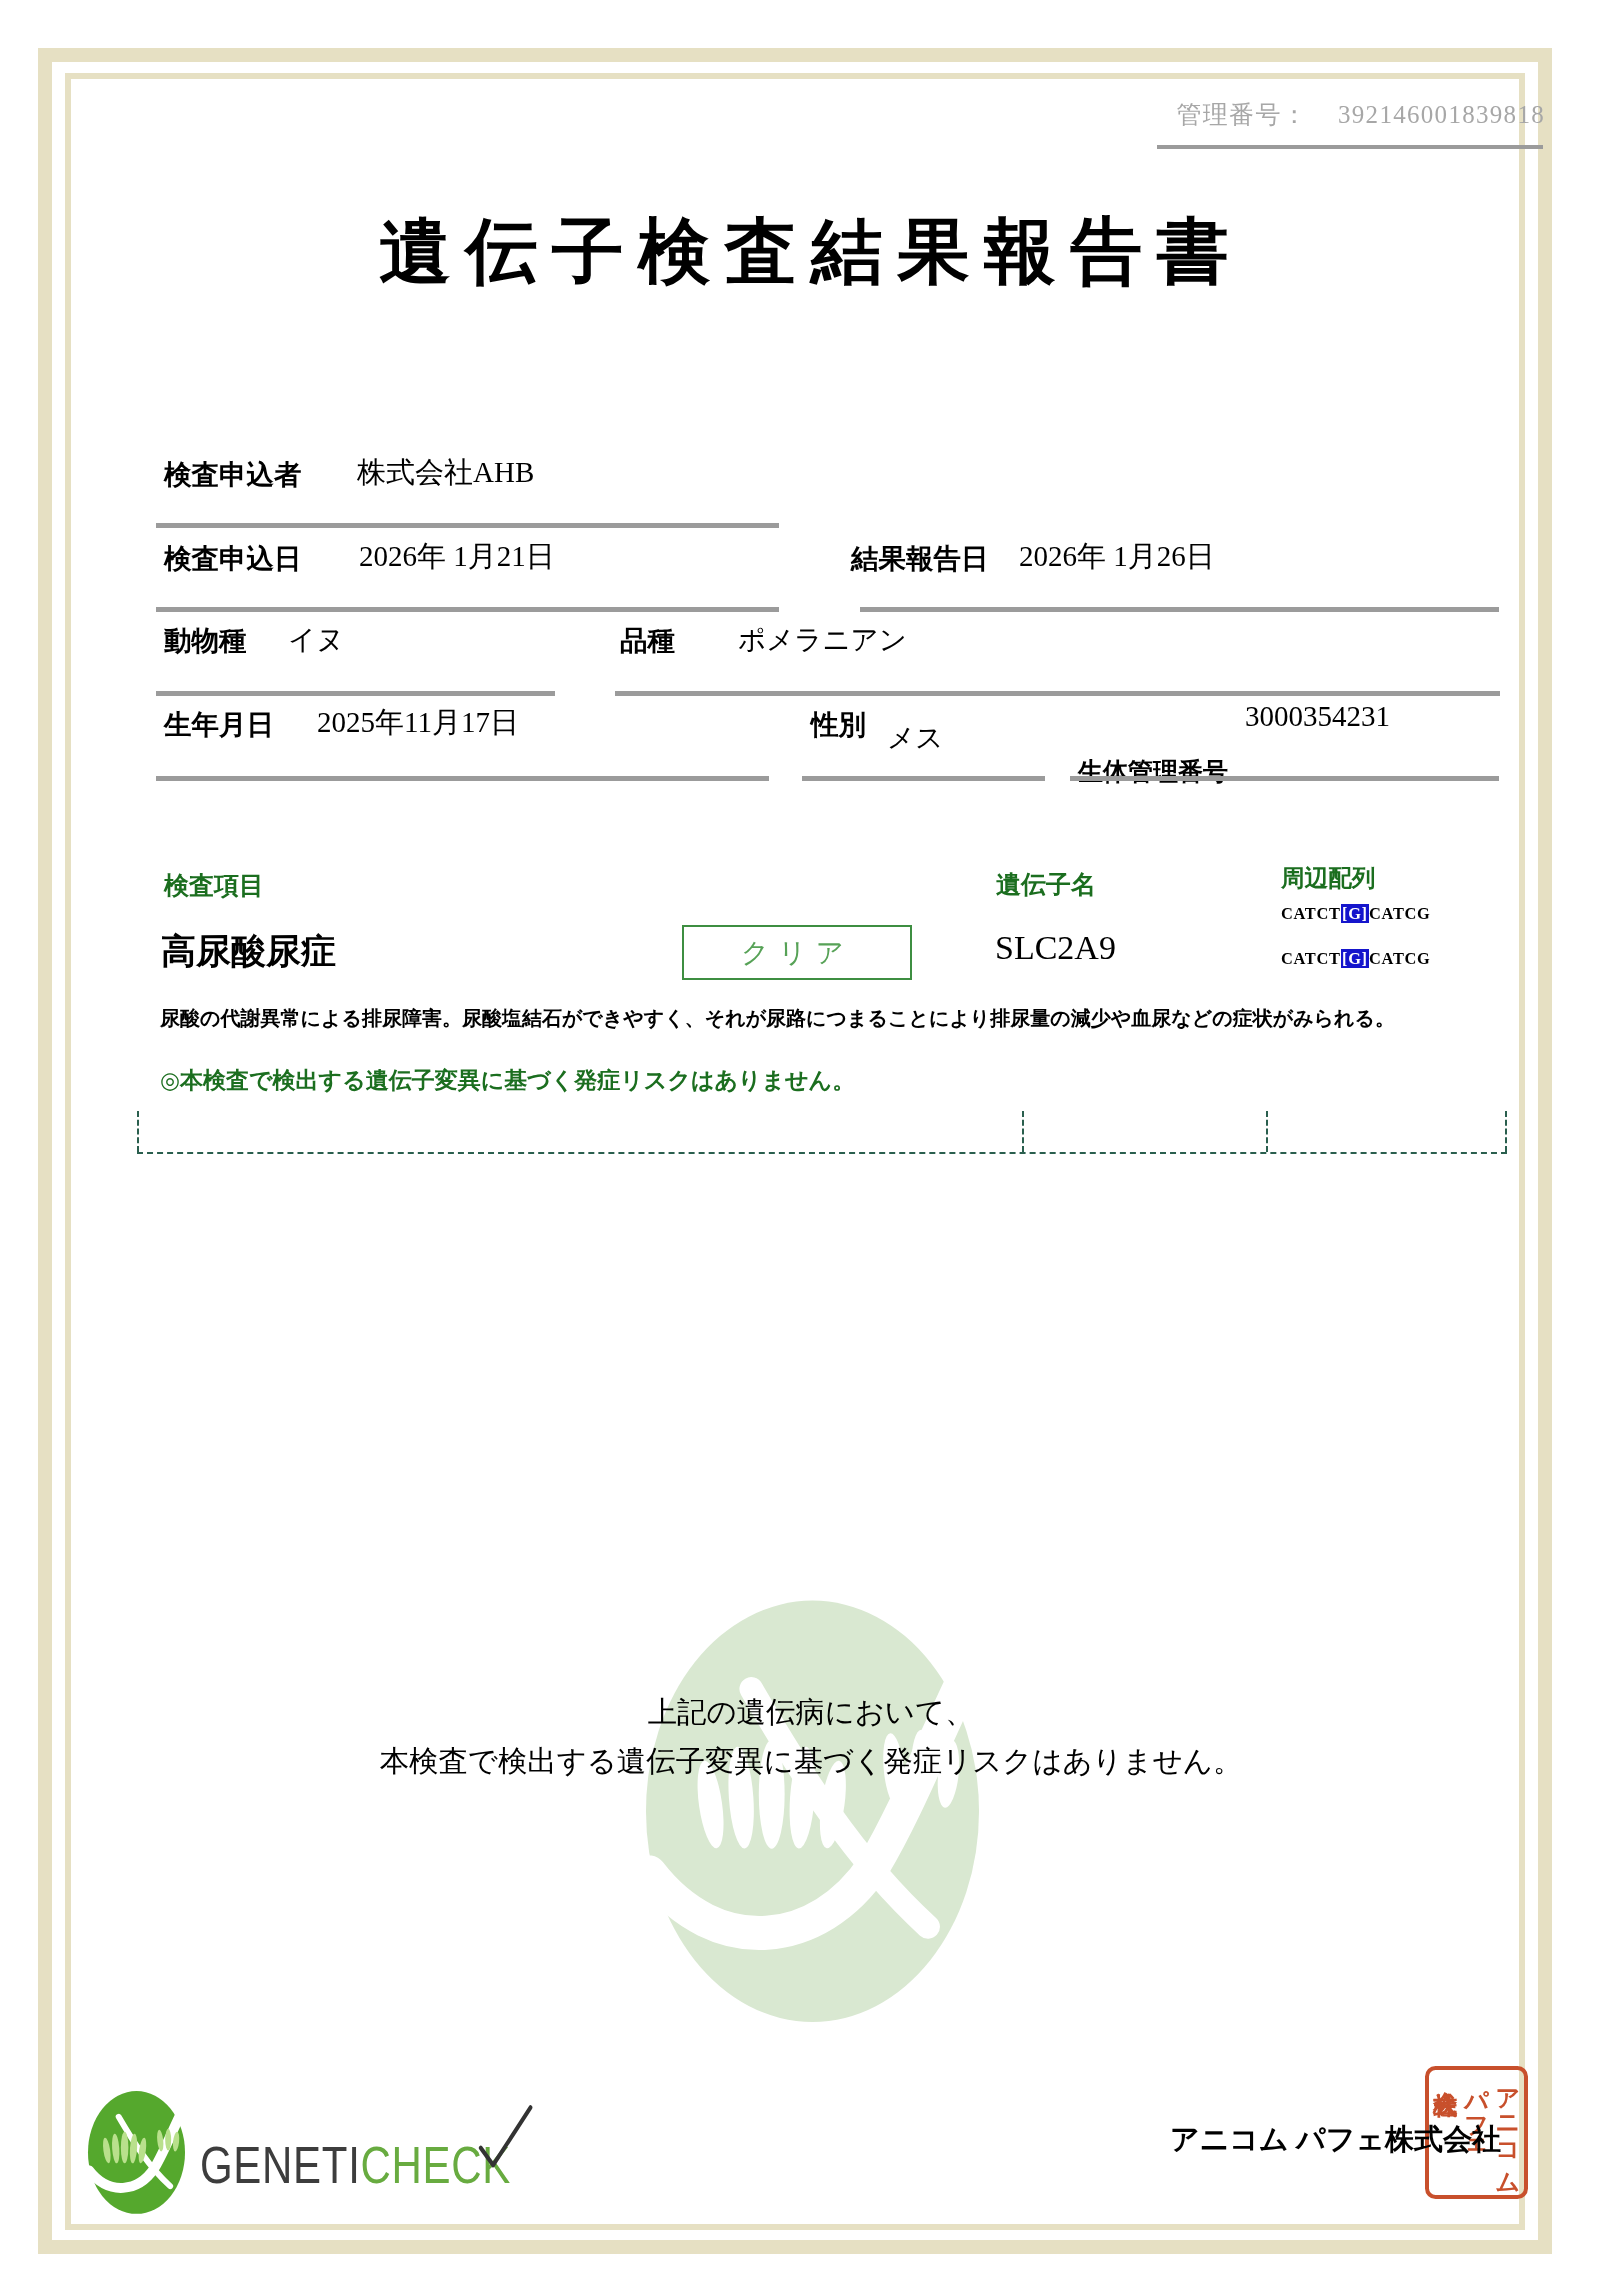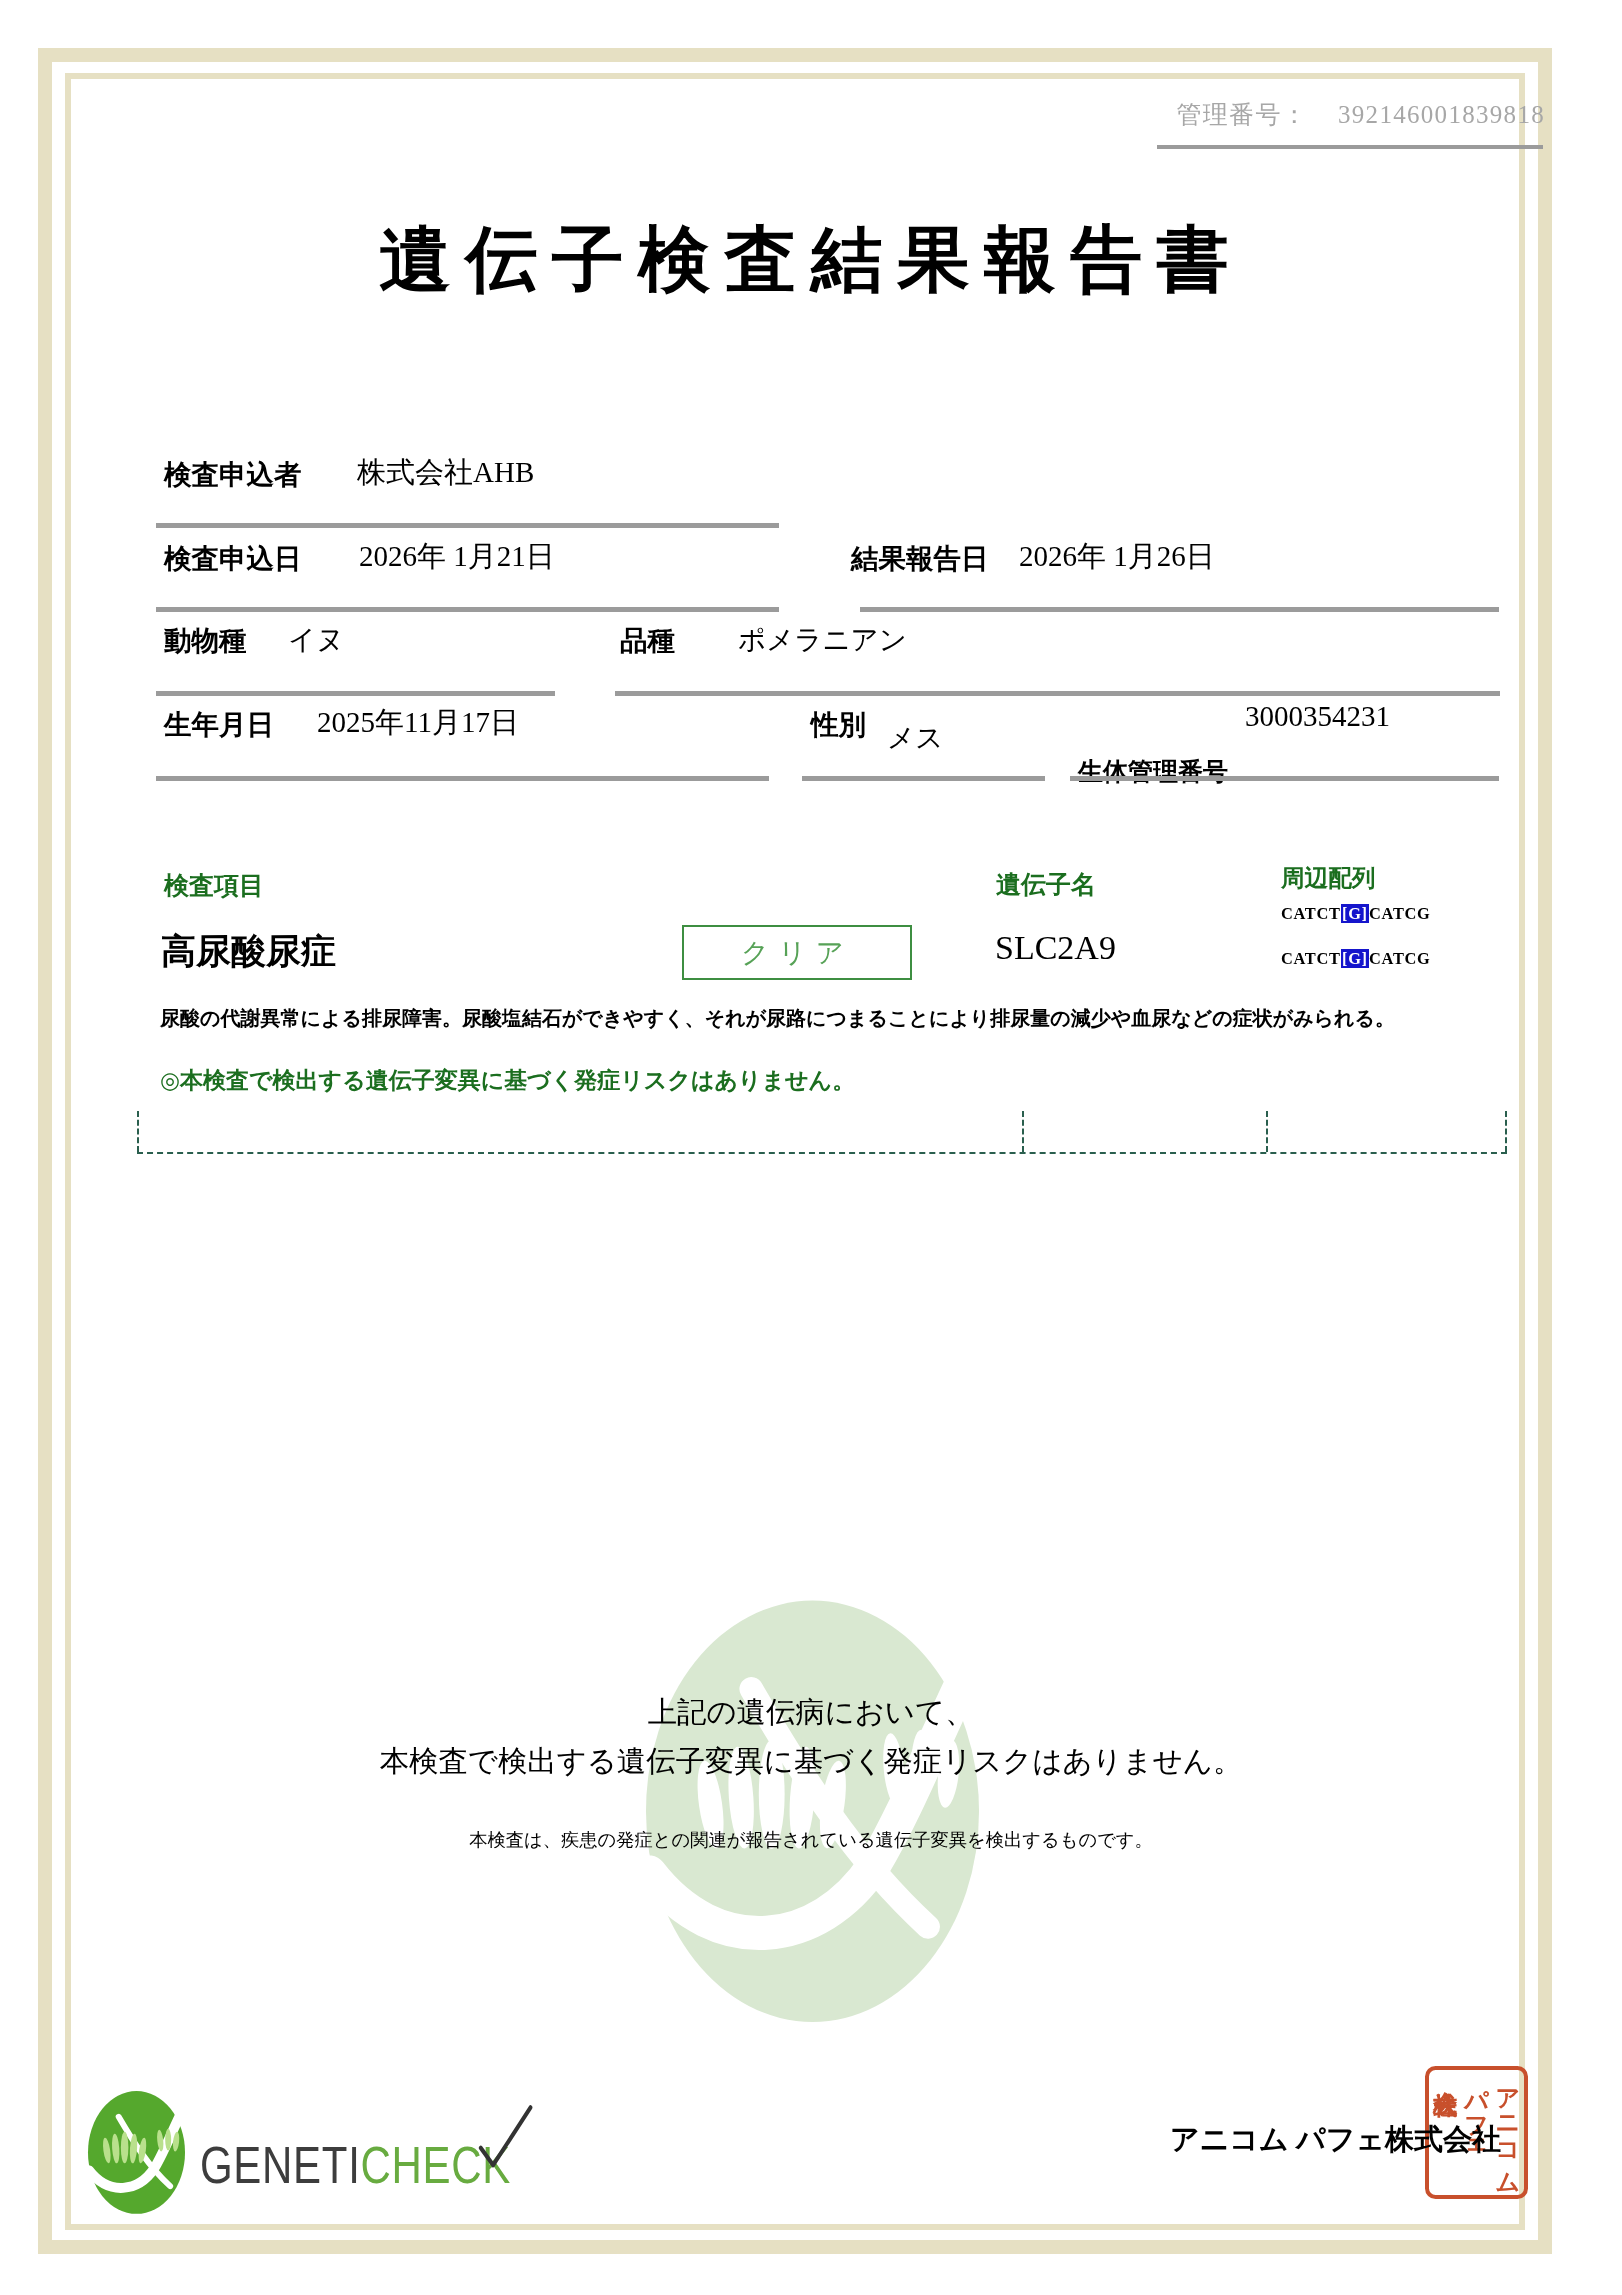--- a/index.html
+++ b/index.html
@@ -12,21 +12,21 @@
   
   .frame-outer { position:absolute; top:48px; bottom:41px; left:38px; right:38px; border:14.4px solid #e6e0c3; }
   .frame-inner { position:absolute; top:73px; bottom:65px; left:65px; right:65px; border:6.5px solid #e6e0c3; }
 
   
   .mgmt { left:982px; top:98px; width:563px; text-align:right; font-size:25px; color:#a7a7a7; letter-spacing:1.3px; }
   .mgmt .num { margin-left:30px; }
   .mgmt-line { left:1157px; top:145px; width:386px; height:3.9px; background:#9b9b9b; }
 
   
-  .title { left:0; top:204px; width:1622px; text-align:center; font-size:72px; font-weight:bold; letter-spacing:14.4px; color:#000;margin-top:8px; }
+  .title { left:0; top:204px; width:1622px; text-align:center; font-size:72px; font-weight:bold; letter-spacing:14.4px; color:#000; }
 
   
   .flabel { font-size:27.5px; font-weight:bold; color:#000; white-space:nowrap; }
   .fvalue { font-size:29px; color:#000; white-space:nowrap; }
   .uline  { position:absolute; height:4.6px; background:#9b9b9b; }
 
   
   .green-h { color:#1b6e1f; font-weight:bold; white-space:nowrap; }
   .status-box { left:682px; top:925px; width:230px; height:55px; border:2.6px solid #3e8e41; text-align:center; line-height:51px;
                 font-size:27.5px; letter-spacing:9.2px; color:#57a257; }
@@ -144,21 +144,20 @@
   <div class="abs risk">◎本検査で検出する遺伝子変異に基づく発症リスクはありません。</div>
 
   <div class="vdash" style="left:137px;"></div>
   <div class="vdash" style="left:1022px;"></div>
   <div class="vdash" style="left:1266px;"></div>
   <div class="vdash" style="left:1505px;"></div>
   <div class="hdash"></div>
 
   <div class="abs sans sum1">上記の遺伝病において、</div>
   <div class="abs sans sum2">本検査で検出する遺伝子変異に基づく発症リスクはありません。</div>
-  <div class="abs sans note" style="top:1827px;">本検査は、疾患の発症との関連が報告されている遺伝子変異を検出するものです。</div>
 
   <svg class="abs logo-small" viewBox="0 0 100 128" overflow="visible" aria-hidden="true">
     <ellipse class="egg" cx="50" cy="66" rx="49" ry="62"></ellipse>
     <path class="swoosh" d="M2 84 C 22 110 52 106 68 82 C 80 62 90 34 104 8" fill="none" stroke-width="10" stroke-linecap="round"></path>
     <path class="swoosh" d="M32 30 C 46 54 62 80 84 100" fill="none" stroke-width="6" stroke-linecap="round"></path>
     <g class="leaf">
       <ellipse cx="20" cy="64" rx="3.4" ry="13" transform="rotate(-8 20 64)"></ellipse>
       <ellipse cx="29" cy="62" rx="3.6" ry="15" transform="rotate(-4 29 62)"></ellipse>
       <ellipse cx="38" cy="61" rx="3.8" ry="16"></ellipse>
       <ellipse cx="47" cy="62" rx="3.6" ry="15" transform="rotate(4 47 62)"></ellipse>

